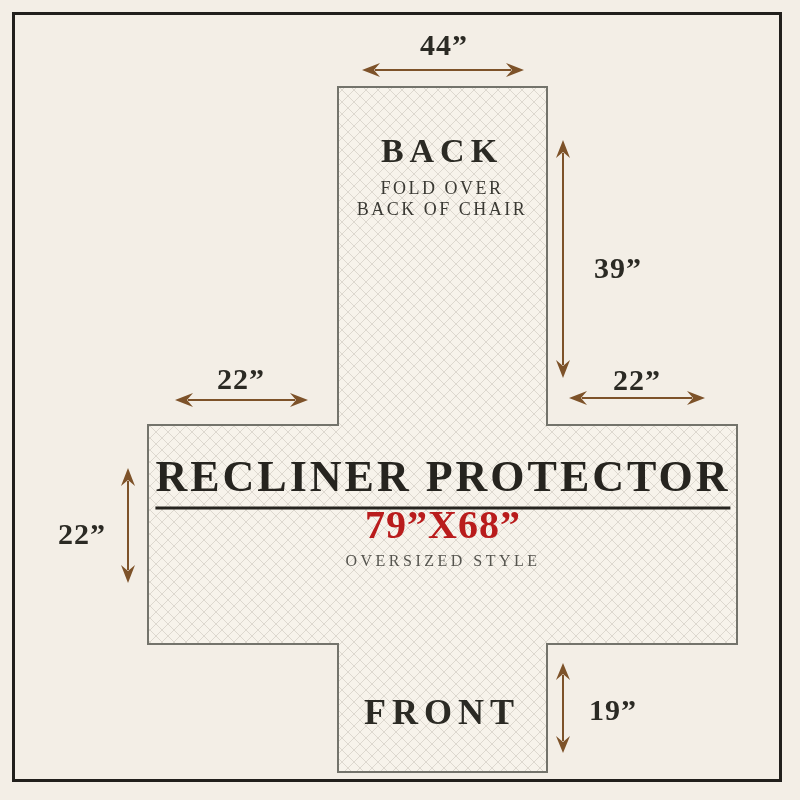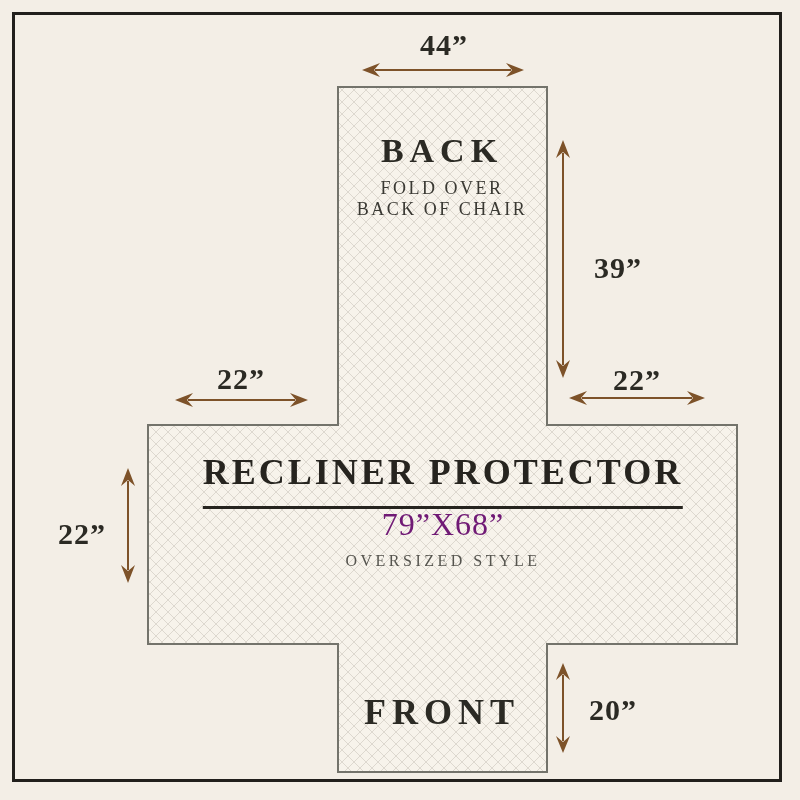--- a/index.html
+++ b/index.html
@@ -50,33 +50,33 @@
   }
 
   .panel-note {
     font-size: 18px;
     letter-spacing: 2.5px;
     line-height: 21px;
     color: #3a3933;
   }
 
   .main-title {
-    font-size: 36px;
+    font-size: 44px;
     font-weight: bold;
     letter-spacing: 3px;
     color: #26241f;
     border-bottom: 3px solid #26241f;
-    padding-bottom: 13px;
+    padding-bottom: 5px;
   }
 
   .main-size {
-    font-size: 32px;
-    font-weight: normal;
+    font-size: 40px;
+    font-weight: bold;
     letter-spacing: 1px;
-    color: #701a75;
+    color: #b91c1c;
   }
 
   .main-style {
     font-size: 16px;
     letter-spacing: 3.5px;
     color: #55544e;
   }
 
   .front-title {
     font-size: 36px;
@@ -120,21 +120,21 @@
   <div class="lbl dim-num" style="left:444px; top:45px;">44”</div>
 
   <div class="lbl dim-num" style="left:618px; top:268px;">39”</div>
 
   <div class="lbl dim-num" style="left:637px; top:380px;">22”</div>
 
   <div class="lbl dim-num" style="left:241px; top:379px;">22”</div>
 
   <div class="lbl dim-num" style="left:82px; top:534px;">22”</div>
 
-  <div class="lbl dim-num" style="left:613px; top:710px;">20”</div>
+  <div class="lbl dim-num" style="left:613px; top:710px;">19”</div>
 
   <svg class="arrow" style="left:362px; top:58px;" width="162" height="24" viewBox="0 0 162 24">
     <path d="M0 12 L18 5 L12 12 L18 19 Z" fill="#7d5229"></path>
     <path d="M162 12 L144 5 L150 12 L144 19 Z" fill="#7d5229"></path>
     <line x1="13" y1="12" x2="149" y2="12" stroke="#7d5229" stroke-width="2"></line>
   </svg>
 
   <svg class="arrow" style="left:551px; top:140px;" width="24" height="238" viewBox="0 0 24 238">
     <path d="M12 0 L5 18 L12 12 L19 18 Z" fill="#7d5229"></path>
     <path d="M12 238 L5 220 L12 226 L19 220 Z" fill="#7d5229"></path>

